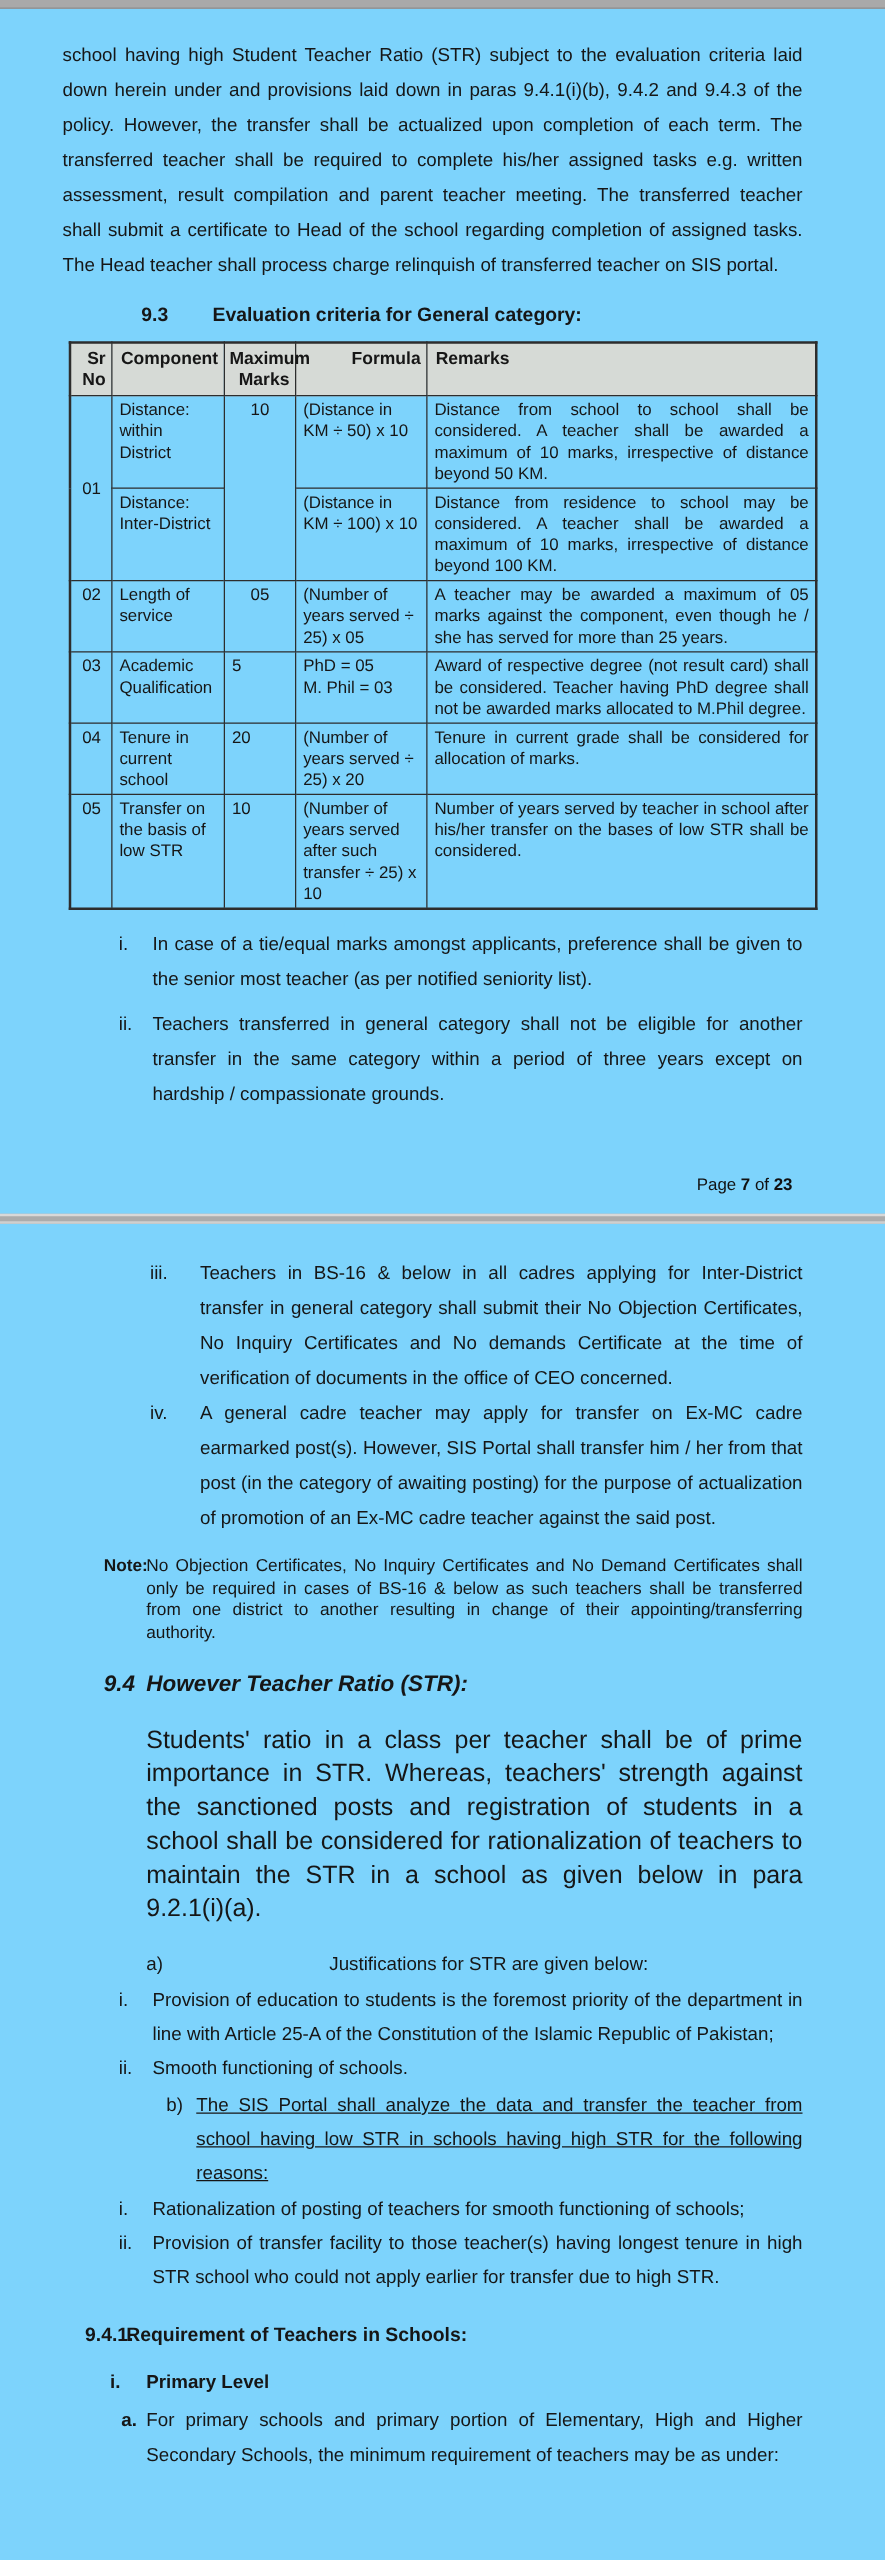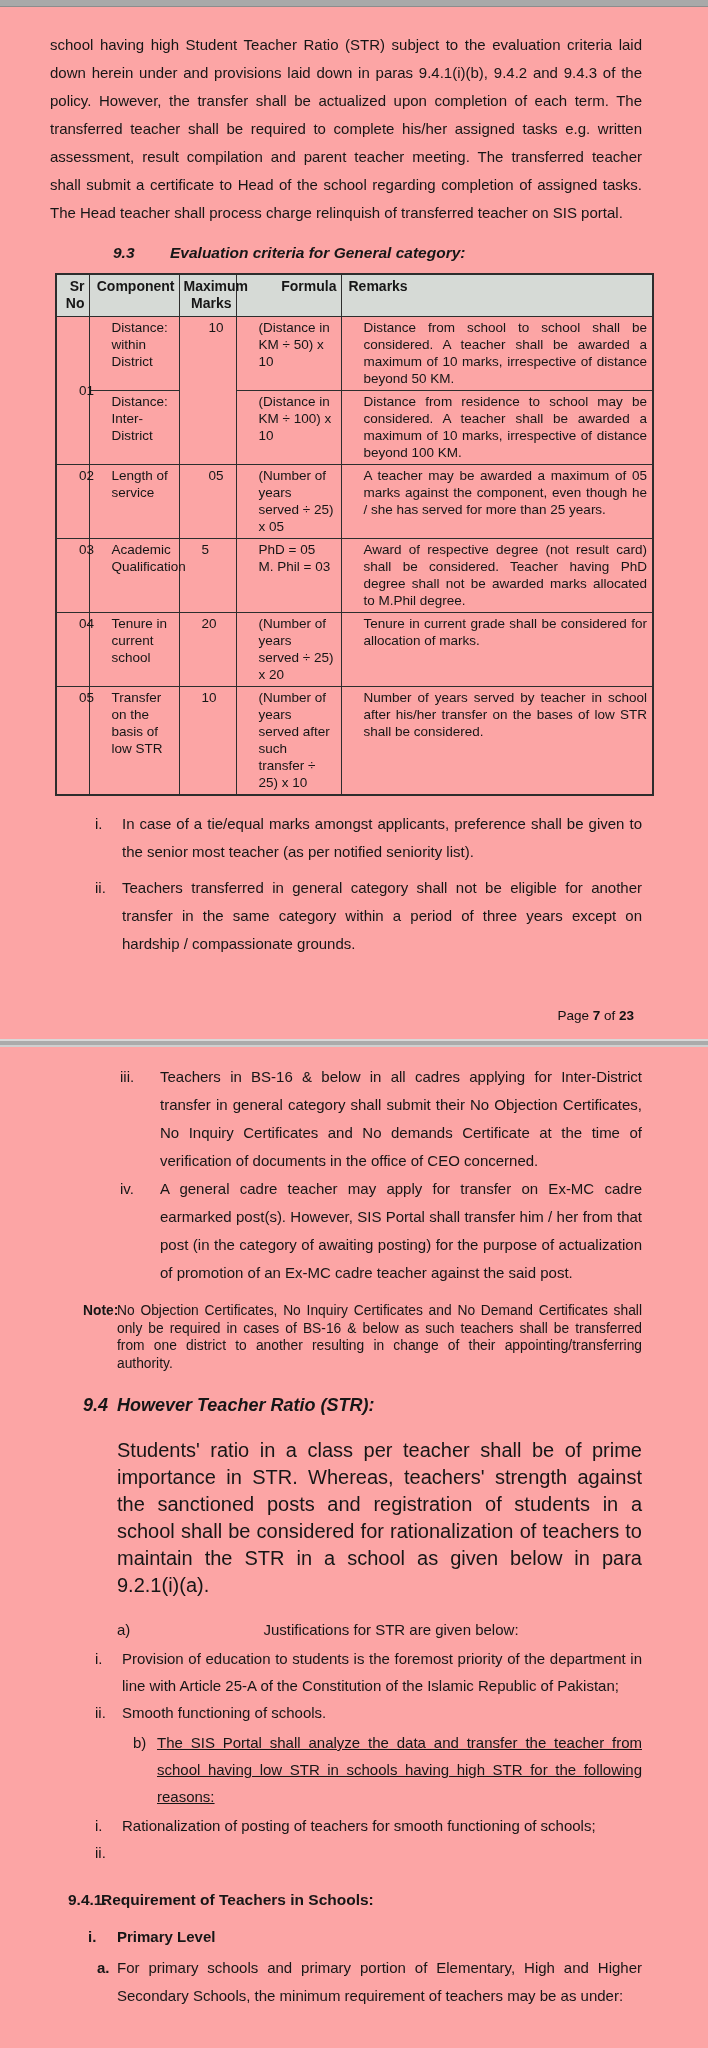--- a/index.html
+++ b/index.html
@@ -1,43 +1,43 @@
 <!DOCTYPE html>
 <html><head>
 <meta charset="utf-8">
 <style>
   * { margin: 0; padding: 0; box-sizing: border-box; }
   html, body { background: #ffffff; }
   .doc {
-    width: 708px; min-height: 2048px; background: #fca5a5;
+    width: 708px; min-height: 2048px; background: #7dd3fc;
     font-family: "Liberation Sans", sans-serif; color: #161616;
     overflow: hidden;
   }
   .top-edge { height: 7px; background: #a9a9a9; border-bottom: 1px solid #8d8d8d; }
 
   .content { padding: 24px 66px 0 50px; }
 
   .intro { font-size: 15px; line-height: 28px; text-align: justify; }
 
-  .h93 { display: flex; font-weight: bold; font-size: 15.5px; margin: 17px 0 11px 63px; font-style: italic; }
+  .h93 { display: flex; font-weight: bold; font-size: 15.5px; margin: 17px 0 11px 63px; }
   .h93 .num { width: 57px; flex: none; }
 
   table.eval {
     border-collapse: collapse; table-layout: fixed;
     width: 597px; margin-left: 5px;
     font-size: 13.5px; line-height: 17px;
   }
   table.eval col.c-sr { width: 33px; }
   table.eval col.c-comp { width: 90px; }
   table.eval col.c-marks { width: 57px; }
   table.eval col.c-form { width: 105px; }
   table.eval col.c-rem { width: 312px; }
   table.eval th, table.eval td {
     border: 1.5px solid #2d2d2d; vertical-align: top;
-    padding: 2px 5px 3px 22px;
+    padding: 2px 5px 3px 6px;
   }
   table.eval { border: 2px solid #2d2d2d; }
   table.eval th {
     background: #d6dad6; font-size: 14px; text-align: right;
     padding: 3px 4px 4px;
   }
   table.eval th.remarks-h { text-align: left; padding-left: 7px; }
   td.sr { text-align: center; }
   td.sr.mid { vertical-align: middle; margin-top: 40px; }
   td.marks-mid { text-align: center; vertical-align: middle; }
@@ -47,21 +47,21 @@
   .list7 { margin-top: 14px; }
   .li { display: flex; font-size: 15px; line-height: 28px; margin-top: 8px; }
   .li .mk { margin-left: 45px; width: 27px; flex: none; }
   .li .tx { flex: 1; text-align: justify; }
 
   .footer { text-align: right; font-size: 13.5px; margin: 50px 8px 16px 0; color: #111; }
   .footer .b { font-weight: bold; }
 
   .pagebreak { height: 8px; background: #ababab; border-top: 2px solid #d8d8d8; border-bottom: 2px solid #cfcfcf; }
 
-  .content2 { padding: 16px 66px 0 50px; }
+  .content2 { padding: 26px 66px 0 50px; }
 
   .li8 { display: flex; font-size: 15px; line-height: 28px; }
   .li8 .mk { margin-left: 70px; width: 40px; flex: none; }
   .li8 .tx { flex: 1; text-align: justify; }
 
   .note { display: flex; font-size: 13.8px; line-height: 17.5px; margin: 15px 0 0 33px; }
   .note .lbl { width: 34px; flex: none; font-weight: bold; }
   .note .tx { flex: 1; text-align: justify; }
 
   .h94 { display: flex; font-weight: bold; font-size: 18px; margin: 23px 0 0 33px; font-style: italic; }
@@ -228,20 +228,21 @@
       <span class="mk">b)</span>
       <span class="tx">The SIS Portal shall analyze the data and transfer the teacher from school having low STR in schools having high STR for the following reasons:</span>
     </div>
 
     <div class="sub">
       <span class="mk">i.</span>
       <span class="tx left">Rationalization of posting of teachers for smooth functioning of schools;</span>
     </div>
     <div class="sub">
       <span class="mk">ii.</span>
+      <span class="tx">Provision of transfer facility to those teacher(s) having longest tenure in high STR school who could not apply earlier for transfer due to high STR.</span>
     </div>
 
     <div class="h941">
       <span class="num">9.4.1.</span>
       <span>Requirement of Teachers in Schools:</span>
     </div>
 
     <div class="primary">
       <span class="mk">i.</span>
       <span>Primary Level</span>

